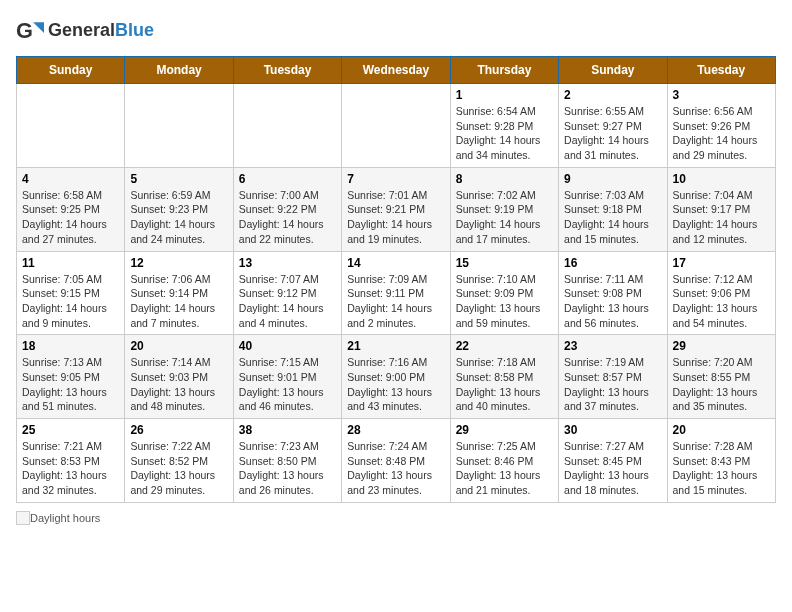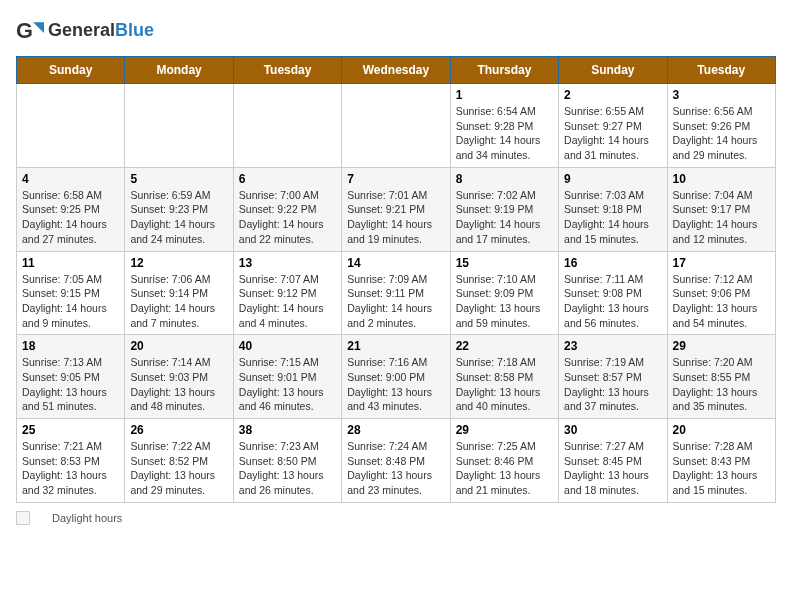--- a/index.html
+++ b/index.html
@@ -73,21 +73,21 @@
     }
     .empty-cell {
       background: #fff !important;
     }
     .legend {
       margin-top: 8px;
       font-size: 11px;
       color: #555;
       display: flex;
       align-items: center;
-      gap: 22px;
+      gap: 0;
     }
     .legend-box {
       width: 14px;
       height: 14px;
       background: #f5f5f5;
       border: 1px solid #ccc;
       display: inline-block;
     }
   </style>
 </head>

